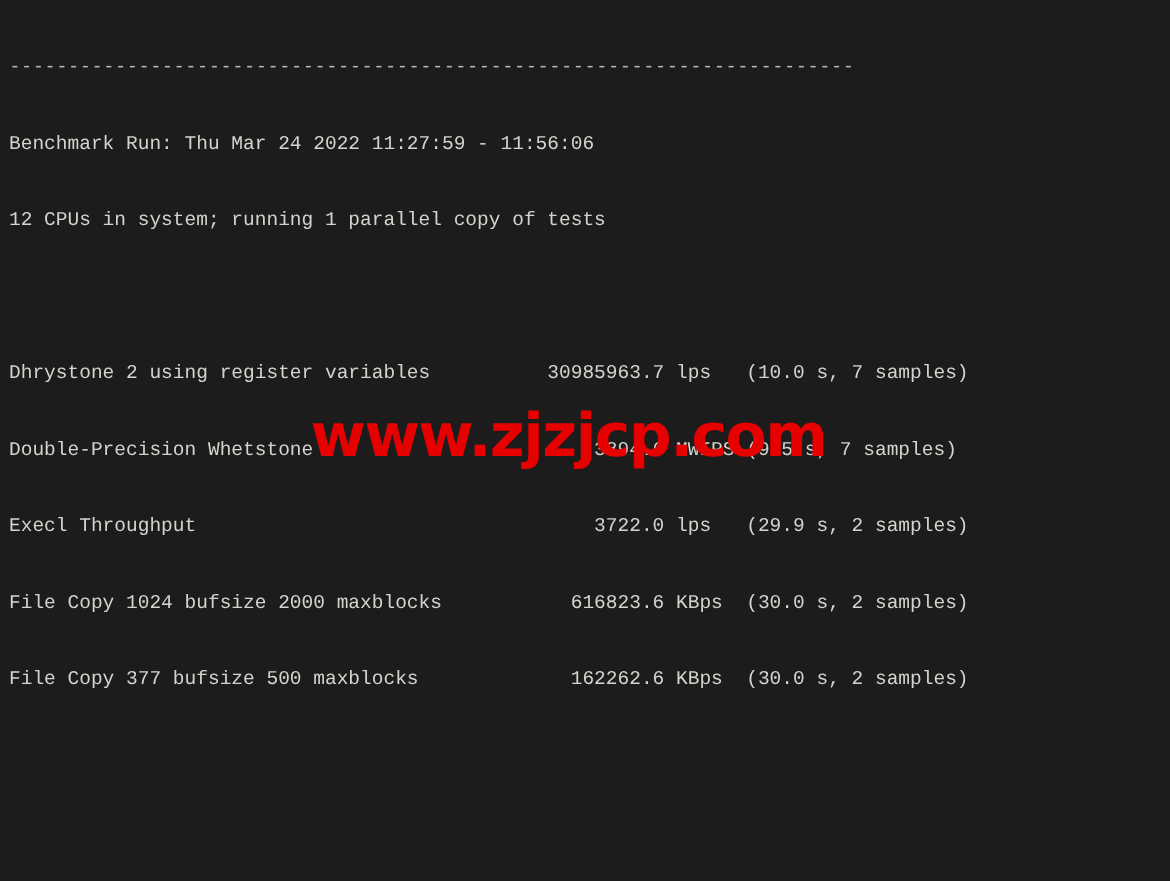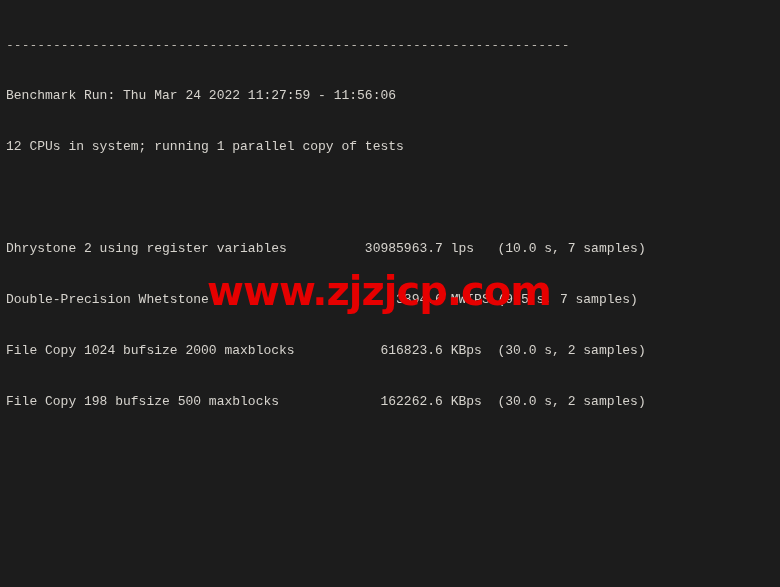--- a/index.html
+++ b/index.html
@@ -75,22 +75,23 @@
 <body>
 
 <div id="terminal">
   <div class="term-body">
     <span class="rule">------------------------------------------------------------------------</span>
     <span class="line">Benchmark Run: Thu Mar 24 2022 11:27:59 - 11:56:06</span>
     <span class="line">12 CPUs in system; running 1 parallel copy of tests</span>
     <span class="blank"></span>
     <span class="line" id="r0">Dhrystone 2 using register variables          30985963.7 lps   (10.0 s, 7 samples)</span>
     <span class="line" id="r1">Double-Precision Whetstone                        3894.6 MWIPS (9.5 s, 7 samples)</span>
+    <span class="line" id="r2">Execl Throughput                                  3722.0 lps   (29.9 s, 2 samples)</span>
     <span class="line" id="r3">File Copy 1024 bufsize 2000 maxblocks           616823.6 KBps  (30.0 s, 2 samples)</span>
-    <span class="line" id="r4">File Copy 198 bufsize 500 maxblocks             162262.6 KBps  (30.0 s, 2 samples)</span>
+    <span class="line" id="r4">File Copy 377 bufsize 500 maxblocks             162262.6 KBps  (30.0 s, 2 samples)</span>
     
     
     
     
     
     
     
     
     
     

